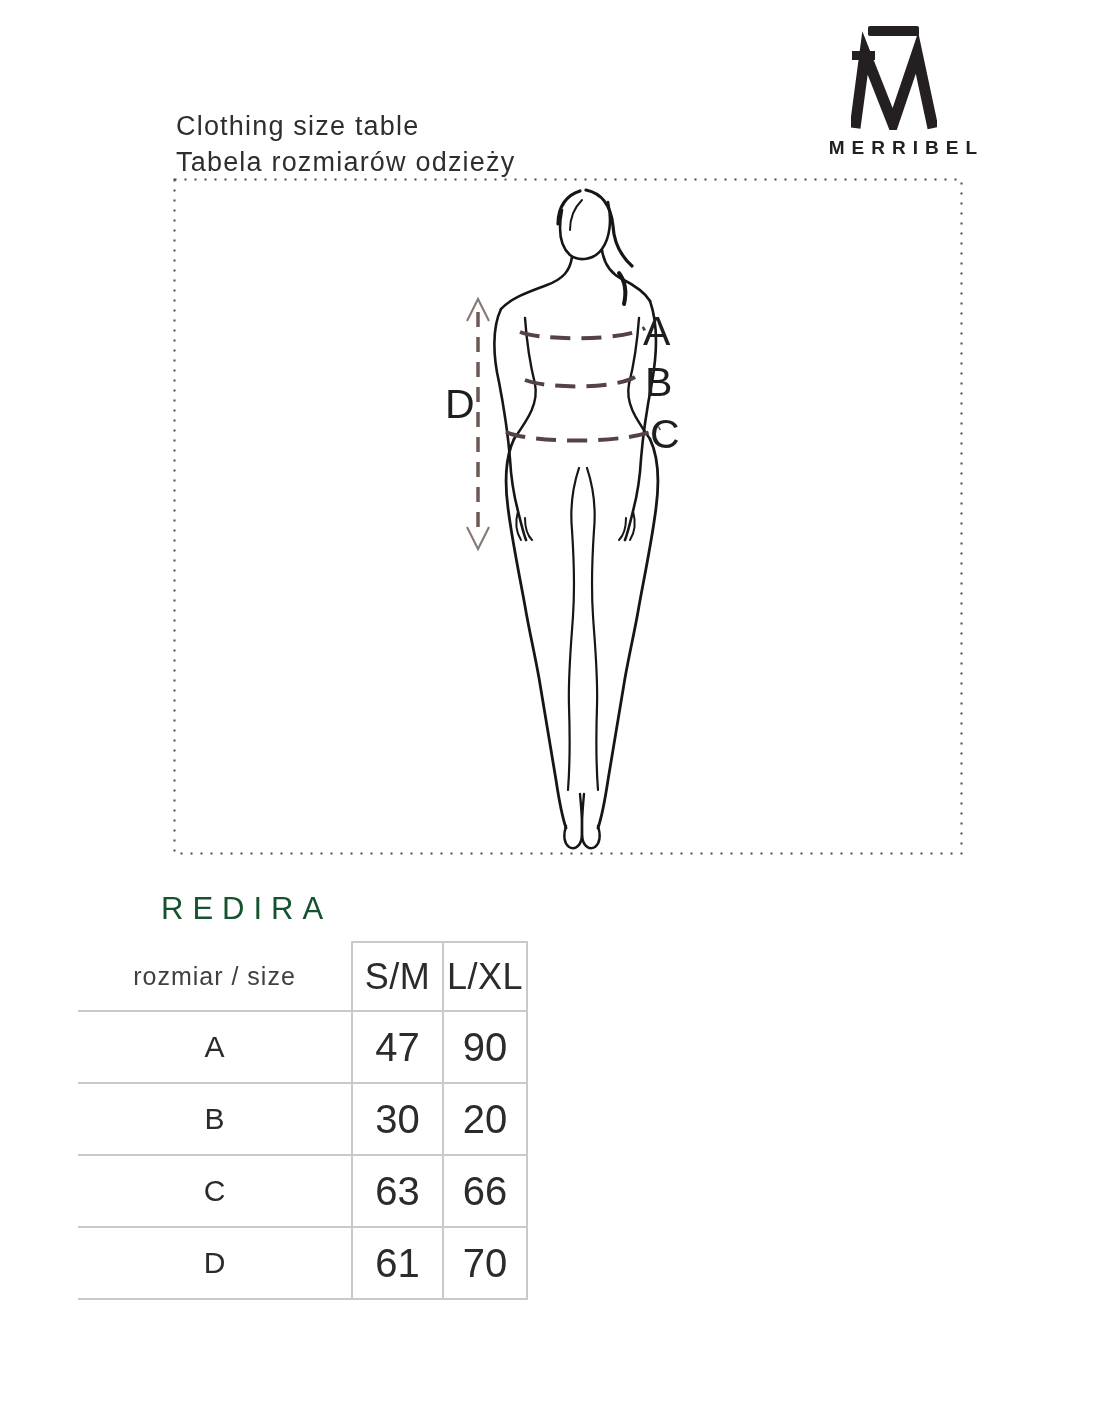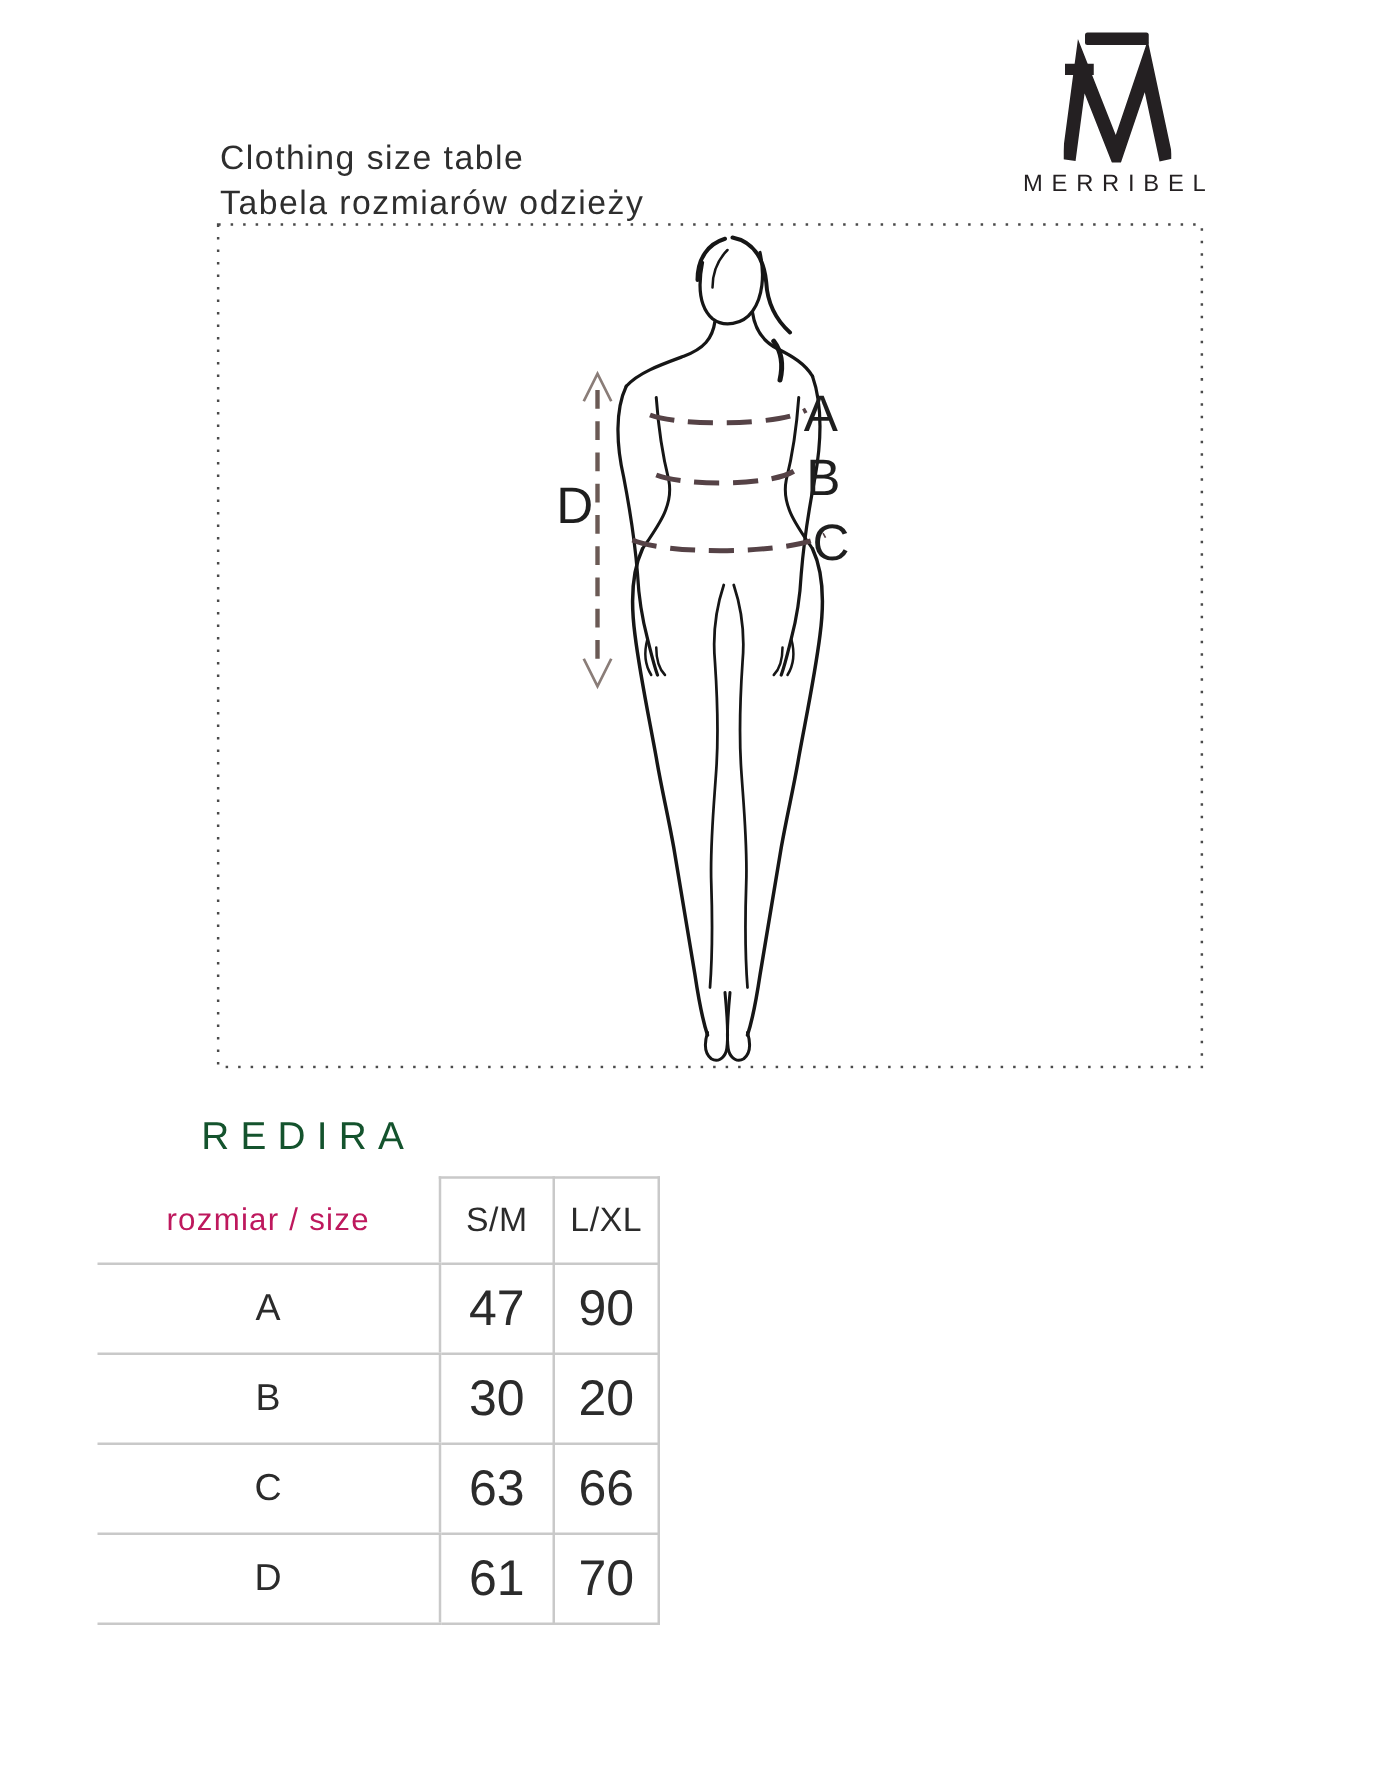--- a/index.html
+++ b/index.html
@@ -8,41 +8,41 @@
     font-family:"Liberation Sans", sans-serif;
     color:#2b2b2b;position:relative;overflow:hidden;
   }
   .abs{position:absolute;}
 
   
   .page-titles{left:176px;top:108px;font-size:27px;line-height:36px;letter-spacing:1.2px;color:#2e2e2e;}
 
   
   .brand-mark{left:851px;top:24px;width:86px;height:106px;}
-  .brand-name{left:806px;top:137px;width:178px;text-align:center;font-size:19px;
-    font-weight:normal;letter-spacing:7px;color:#242022;white-space:nowrap;}
+  .brand-name{left:806px;top:137px;width:178px;text-align:right;font-size:19px;
+    font-weight:bold;letter-spacing:7px;color:#242022;white-space:nowrap;}
 
   
   .figure-frame{left:173px;top:178px;width:790px;height:677px;}
   .croquis{stroke:#161616;fill:none;stroke-linecap:round;}
   .label-letter{font-family:"Liberation Sans",sans-serif;fill:#1e1e1e;}
 
   
   .product-title{left:161px;top:891px;font-size:31px;letter-spacing:9px;color:#14532d;}
 
   
   .size-table-wrap{left:78px;top:941px;}
   table.size-table{border-collapse:collapse;table-layout:fixed;width:449px;color:#2b2b2b;}
   table.size-table td{text-align:center;vertical-align:middle;padding:0;}
   td.lbl{border:none;border-bottom:2px solid #c9c9c9;}
   td.val{border:2px solid #c9c9c9;}
   tr.hdr-row td{height:67px;}
   tr.data-row td{height:70px;}
-  .hdr-label{font-size:25px;letter-spacing:1px;color:#be185d;}
-  .col-head{font-size:27px;letter-spacing:0.5px;}
+  .hdr-label{font-size:25px;letter-spacing:1px;color:#404040;}
+  .col-head{font-size:36px;letter-spacing:0.5px;}
   .row-letter{font-size:30px;}
   .cell-num{font-size:40px;}
 </style>
 </head>
 <body>
 
 <div class="abs page-titles">
   <div>Clothing size table</div>
   <div>Tabela rozmiarów odzieży</div>
 </div>

